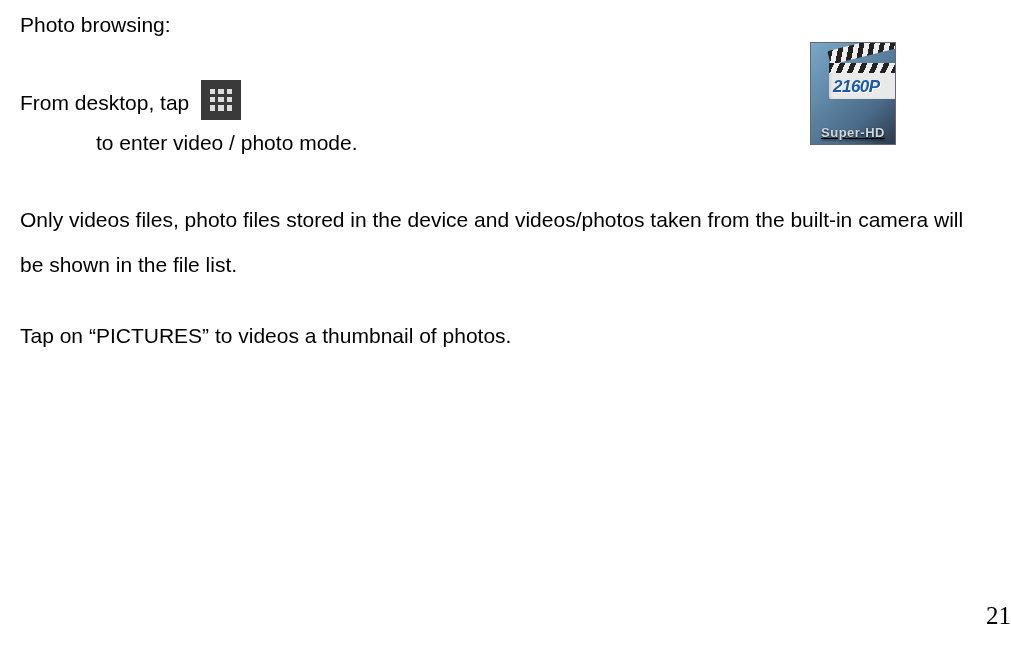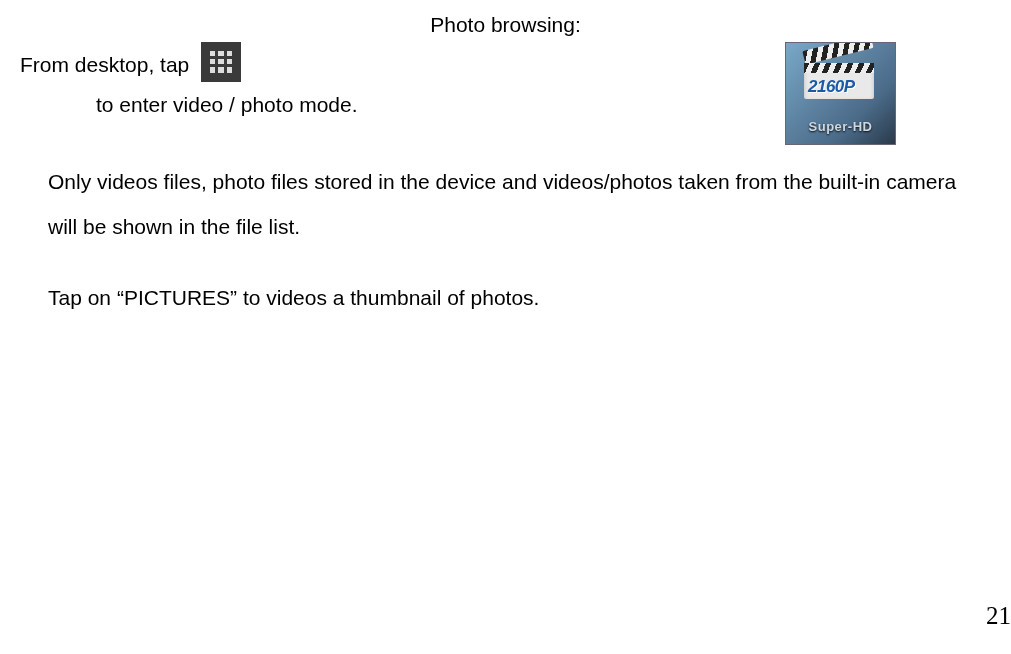--- a/index.html
+++ b/index.html
@@ -12,21 +12,21 @@
       height: 654px;
       font-family: "Verdana", "Geneva", sans-serif;
       font-size: 21px;
       color: #000;
       background: #fff;
       padding: 8px 20px 20px 20px;
       position: relative;
       line-height: 1.6;
     }
     .heading {
-      text-align: center;
+      margin-bottom: 38px;
     }
     .line1 {
       display: flex;
       align-items: flex-end;
       flex-wrap: wrap;
       margin-bottom: 6px;
     }
     .line1 .seg {
       white-space: pre;
     }
@@ -50,29 +50,30 @@
     }
     .app-icon-inner span {
       background: #ddd;
       width: 100%;
       height: 100%;
     }
     .float-icon {
       position: absolute;
       right: 115px;
       top: 42px;
-      width: 111px;
+      width: 86px;
       height: 103px;
       background: linear-gradient(135deg, #7aa8c8 0%, #4a6a88 70%, #2a3a4a 100%);
       border: 1px solid #667;
       display: flex;
       flex-direction: column;
       align-items: center;
       justify-content: flex-end;
       overflow: hidden;
+      text-decoration: underline;
     }
     .clap-top {
       position: absolute;
       top: 8px;
       width: 70px;
       height: 14px;
       background: repeating-linear-gradient(
         115deg,
         #222 0px, #222 5px,
         #eee 5px, #eee 10px
@@ -117,31 +118,29 @@
       letter-spacing: -0.5px;
     }
     .superhd {
       width: 100%;
       text-align: center;
       font-family: Arial, sans-serif;
       font-size: 13px;
       font-weight: bold;
       color: #cfd8e0;
       text-shadow: 0 1px 2px rgba(0,0,0,0.9);
-      padding-bottom: 6px;
       letter-spacing: 0.5px;
     }
     .indent {
       padding-left: 76px;
       margin-bottom: 38px;
     }
     .para {
       margin-bottom: 14px;
       line-height: 2.15;
-      margin-left: 28px;
     }
     .para.last {
       margin-top: 26px;
     }
     .page-num {
       position: absolute;
       bottom: 18px;
       left: 0;
       width: 100%;
       text-align: right;

